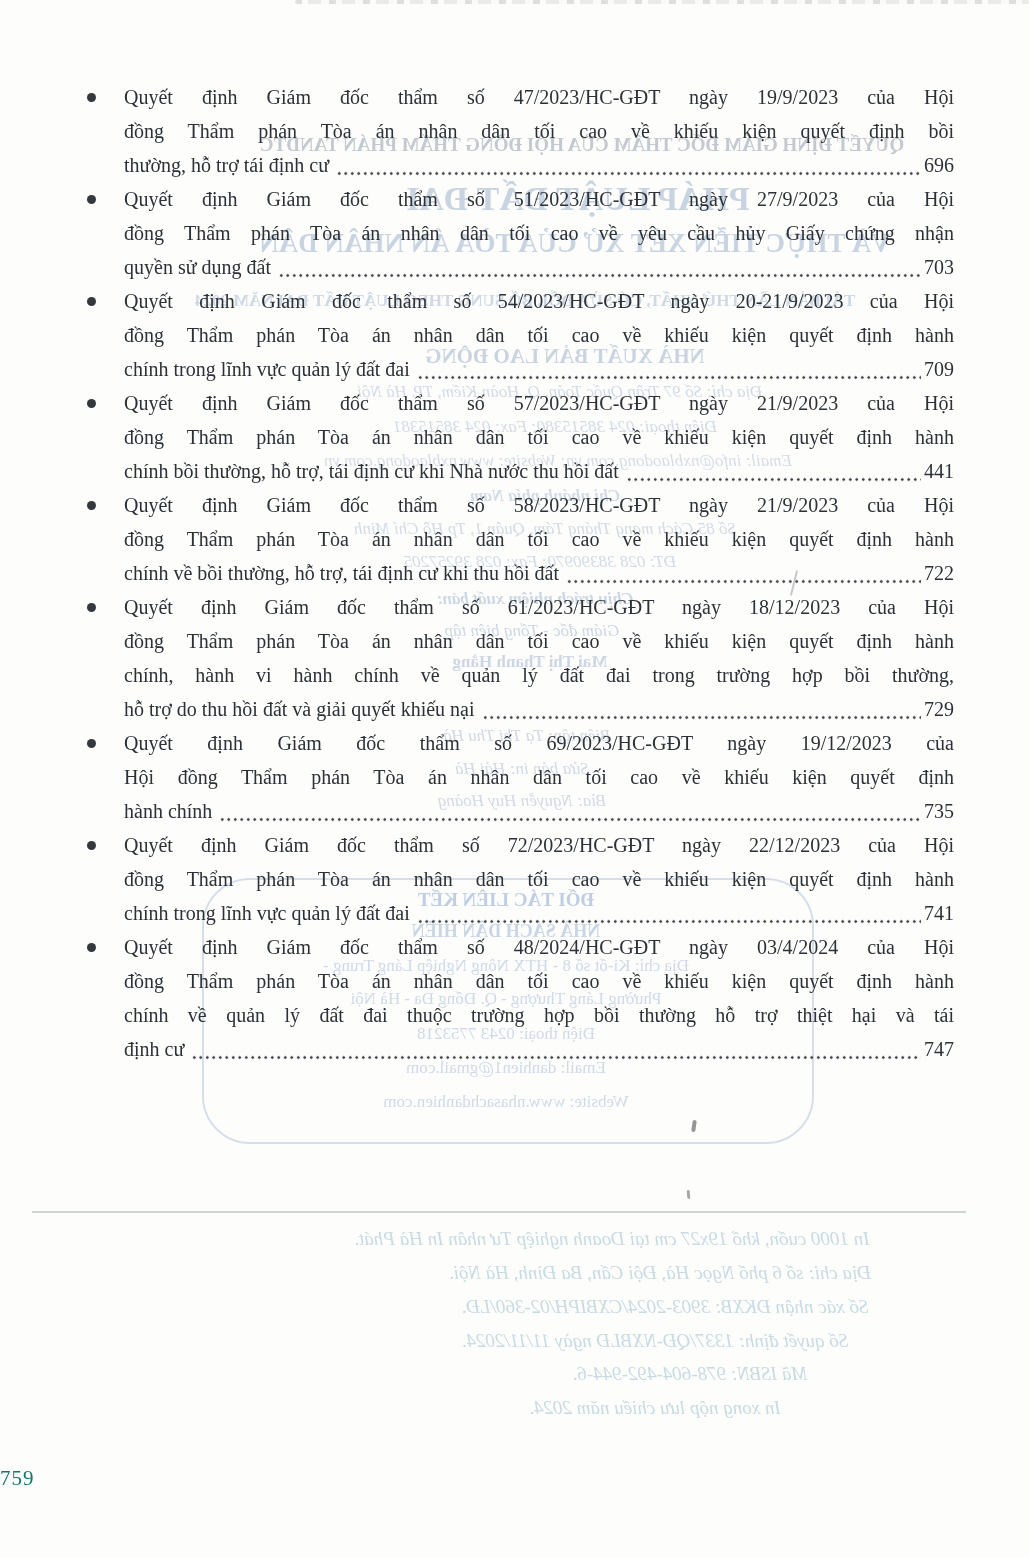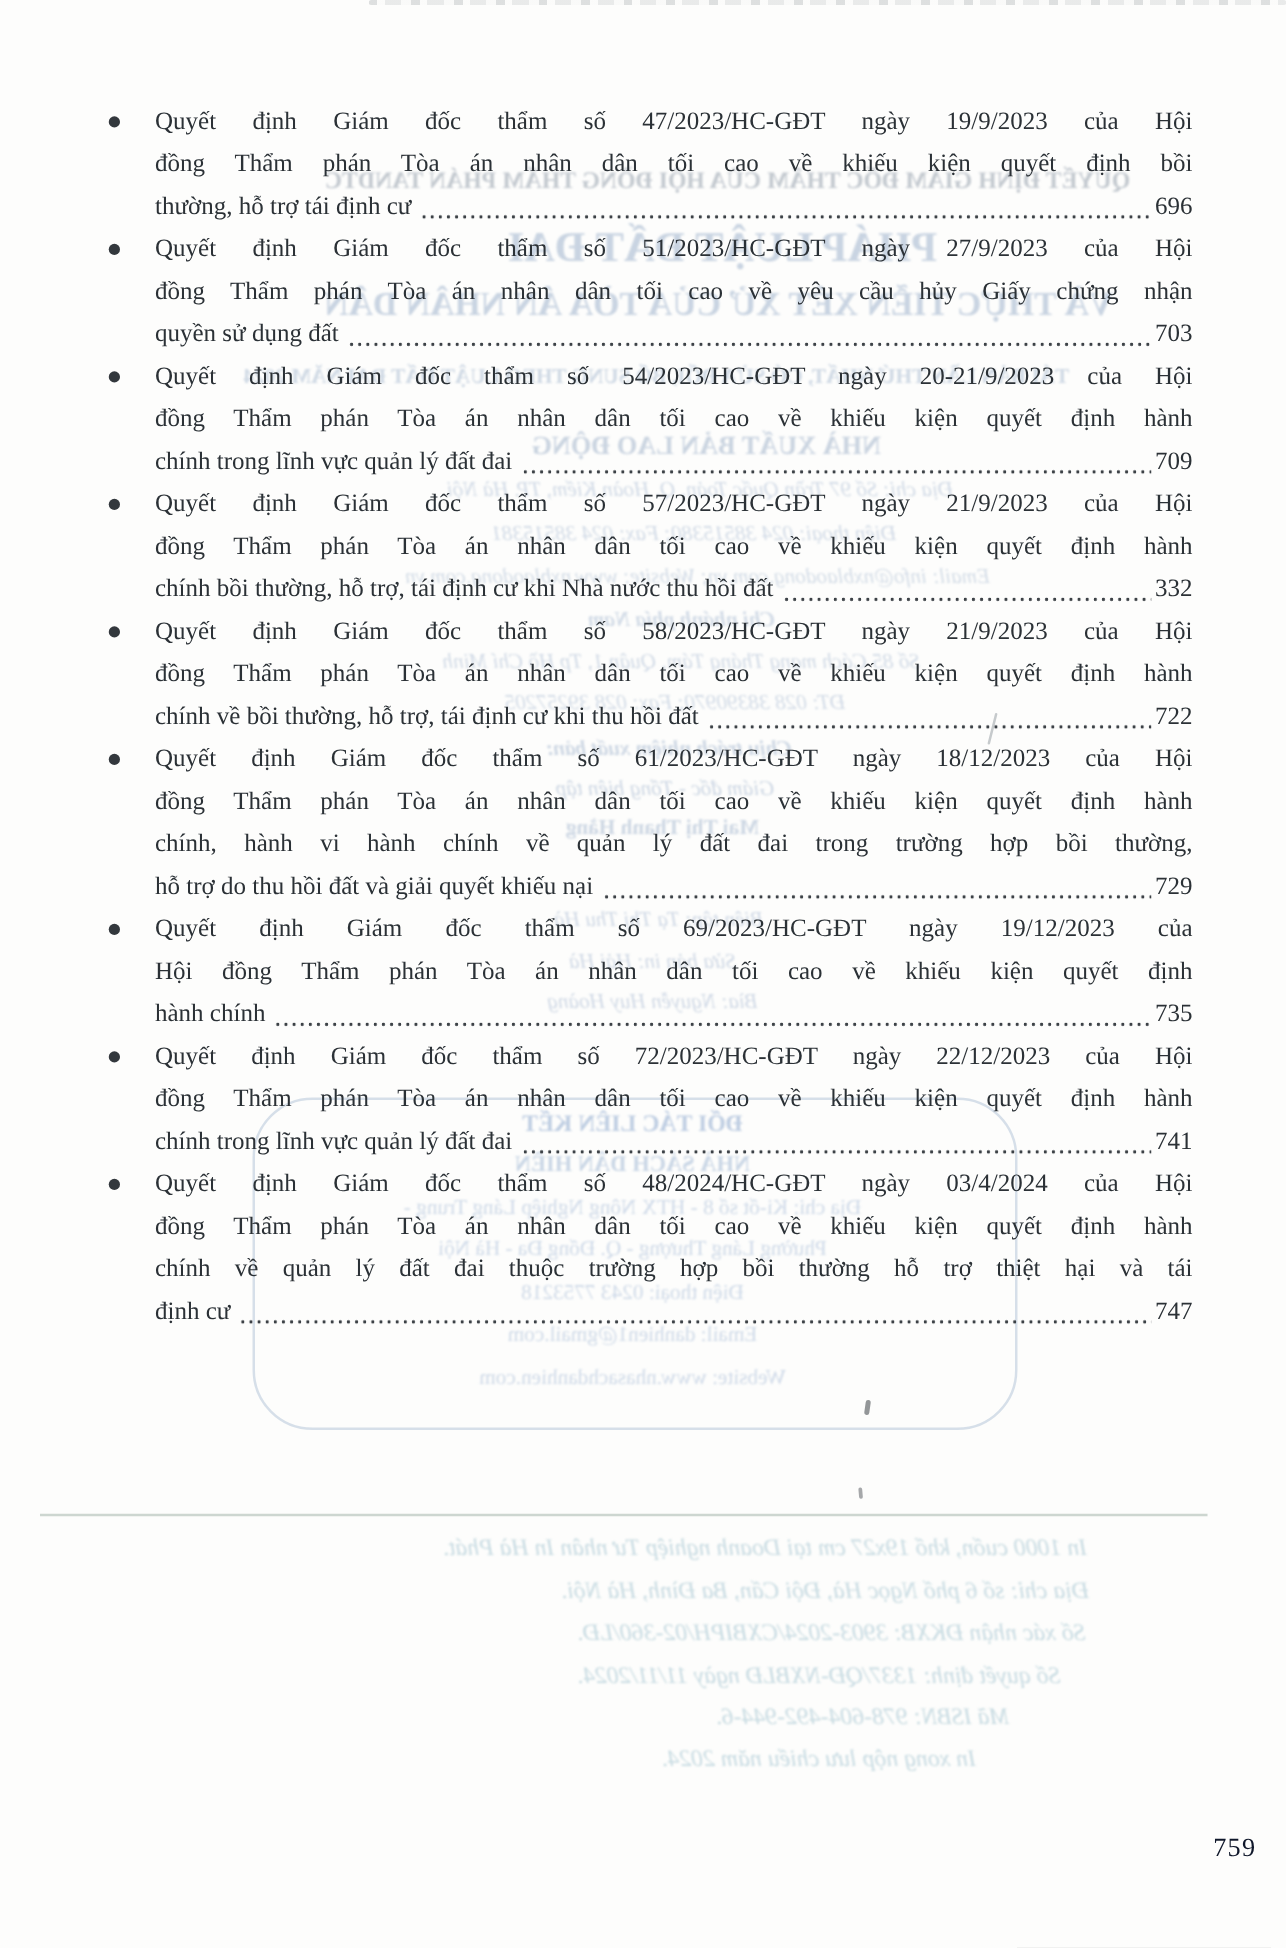--- a/index.html
+++ b/index.html
@@ -54,21 +54,21 @@
     flex:1;height:34px;margin:0 3px 0 7px;
     background-image:radial-gradient(circle,#3c4146 1.15px,transparent 1.5px);
     background-size:6.5px 6.5px;
     background-repeat:repeat-x;
     background-position:left bottom 6px;
   }
   .pgnum{white-space:nowrap;line-height:34px;}
   
   .folio{
     position:absolute;left:0;top:1466px;width:1005px;z-index:2;
-    text-align:right;font-size:21px;color:#0f172a;
+    text-align:left;font-size:21px;color:#0f766e;
     letter-spacing:1px;
   }
   
   .artifact{position:absolute;z-index:3;}
   .top-edge{
     position:absolute;left:295px;top:0;width:734px;height:4px;z-index:3;
     background:repeating-linear-gradient(90deg,
       rgba(90,100,105,0.35) 0 7px, rgba(90,100,105,0.02) 7px 13px,
       rgba(90,100,105,0.22) 13px 26px, rgba(90,100,105,0.04) 26px 34px);
     opacity:.55;border-radius:2px;
@@ -146,21 +146,21 @@
           <span class="pgnum">709</span>
         </div>
       </div>
       <div class="toc-entry">
         <span class="bullet"></span>
         <div class="jline">Quyết định Giám đốc thẩm số 57/2023/HC-GĐT ngày 21/9/2023 của Hội</div>
         <div class="jline">đồng Thẩm phán Tòa án nhân dân tối cao về khiếu kiện quyết định hành</div>
         <div class="lastline">
           <span class="txt">chính bồi thường, hỗ trợ, tái định cư khi Nhà nước thu hồi đất</span>
           <span class="leader"></span>
-          <span class="pgnum">332</span>
+          <span class="pgnum">441</span>
         </div>
       </div>
       <div class="toc-entry">
         <span class="bullet"></span>
         <div class="jline">Quyết định Giám đốc thẩm số 58/2023/HC-GĐT ngày 21/9/2023 của Hội</div>
         <div class="jline">đồng Thẩm phán Tòa án nhân dân tối cao về khiếu kiện quyết định hành</div>
         <div class="lastline">
           <span class="txt">chính về bồi thường, hỗ trợ, tái định cư khi thu hồi đất</span>
           <span class="leader"></span>
           <span class="pgnum">722</span>

